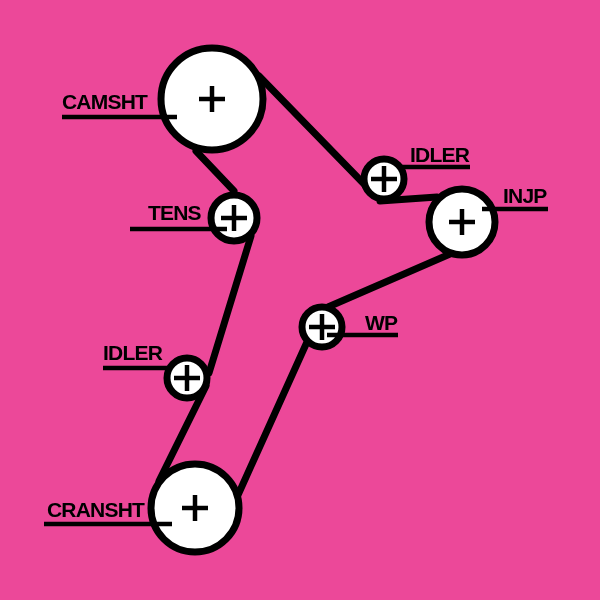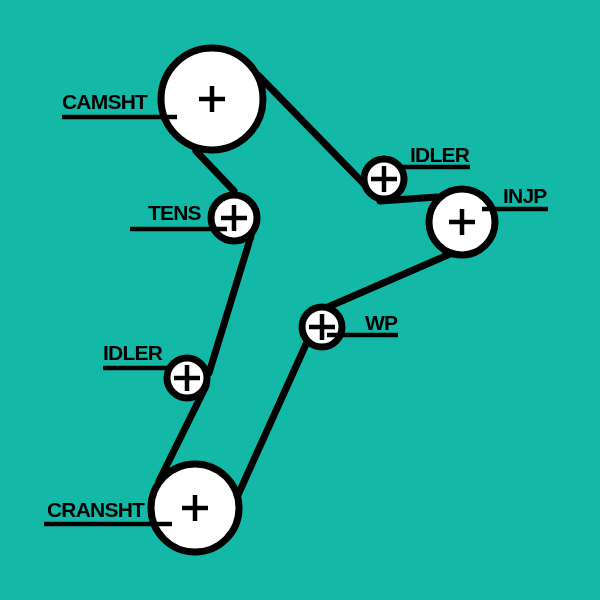--- a/index.html
+++ b/index.html
@@ -4,21 +4,21 @@
 <style>
   html, body {
     margin: 0;
     padding: 0;
     background: #ffffff;
   }
   .canvas {
     position: relative;
     width: 600px;
     height: 600px;
-    background: #14b8a6;
+    background: #ec4899;
     overflow: hidden;
   }
   svg text {
     font-family: "Liberation Sans", "DejaVu Sans", sans-serif;
     font-weight: bold;
     font-size: 21px;
     letter-spacing: -0.8px;
     fill: #000000;
   }
 </style>

